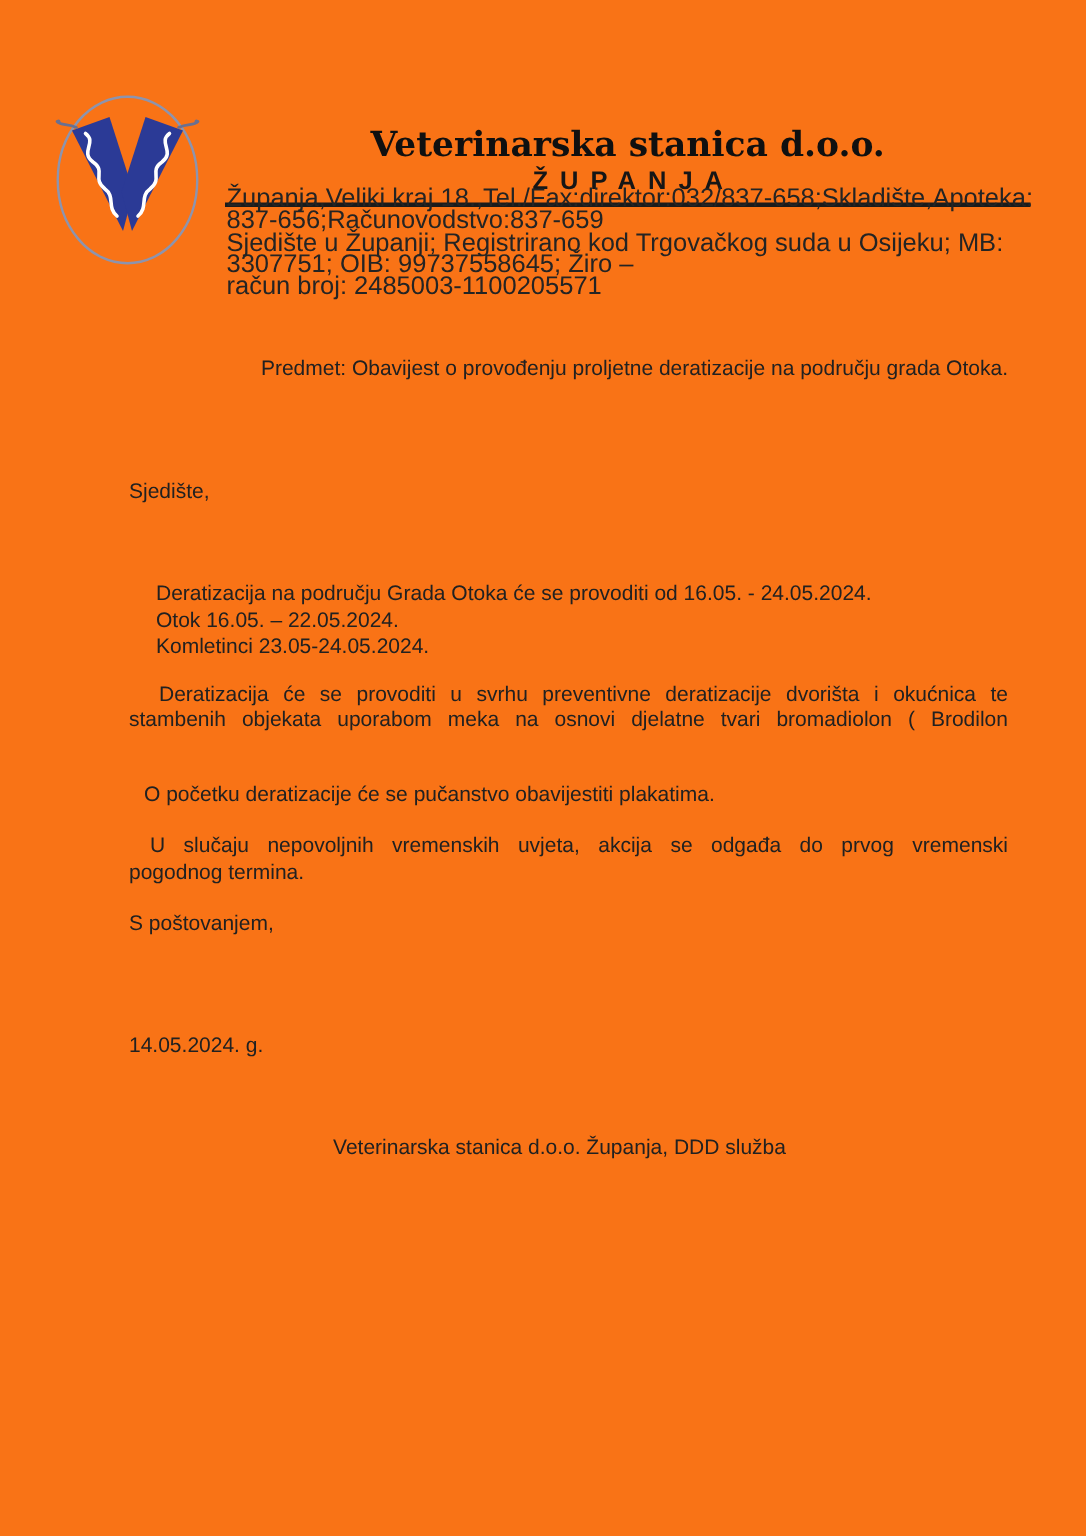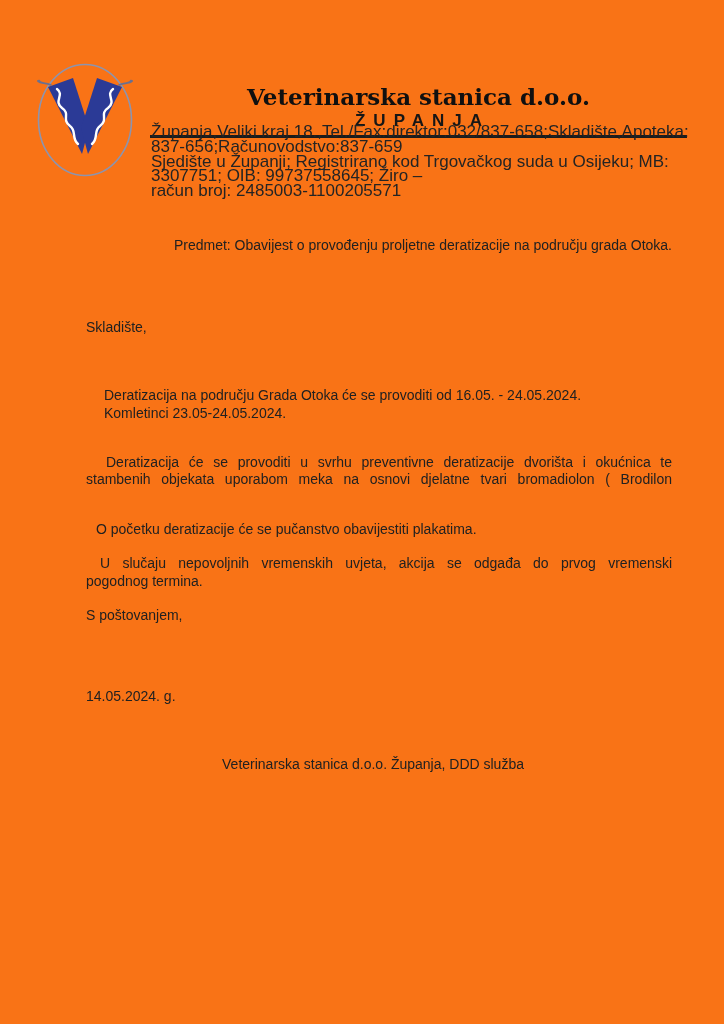--- a/index.html
+++ b/index.html
@@ -105,24 +105,25 @@
   <div class="abs header-rule"></div>
 
   <div class="abs header-info">
     <div>Županja,Veliki kraj 18.,Tel./Fax:direktor:032/837-658;Skladište,Apoteka: 837-656;Računovodstvo:837-659</div>
     <div>Sjedište u Županji; Registrirano kod Trgovačkog suda u Osijeku; MB: 3307751; OIB: 99737558645; Žiro –</div>
     <div>račun broj: 2485003-1100205571</div>
   </div>
 
   <div class="abs body-block subject">Predmet: Obavijest o provođenju proljetne deratizacije na području grada Otoka.</div>
 
-  <div class="abs body-block salutation">Skladište,</div>
+  <div class="abs body-block salutation">Sjedište,</div>
 
   <div class="abs dates">
     <div>Deratizacija na području Grada Otoka će se provoditi od 16.05. - 24.05.2024.</div>
+    <div>Otok 16.05. – 22.05.2024.</div>
     <div>Komletinci 23.05-24.05.2024.</div>
   </div>
 
   <div class="abs body-block para-method">
     <div class="jline indent-20">Deratizacija će se provoditi u svrhu preventivne deratizacije dvorišta i okućnica te</div>
     <div class="jline">stambenih objekata uporabom meka na osnovi djelatne tvari bromadiolon ( Brodilon</div>
   </div>
 
   <div class="abs body-block para-posters">O početku deratizacije će se pučanstvo obavijestiti plakatima.</div>
 

